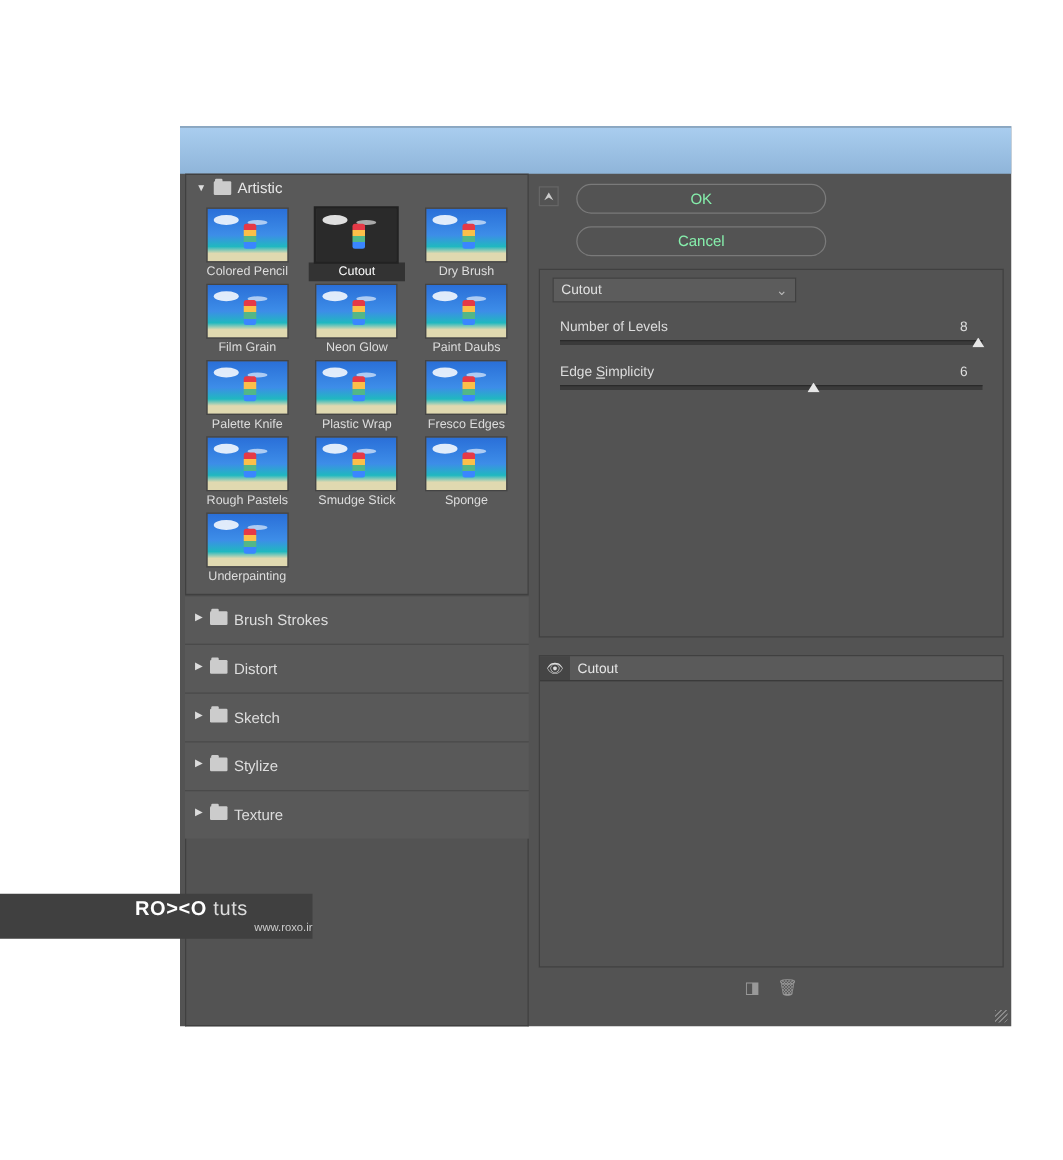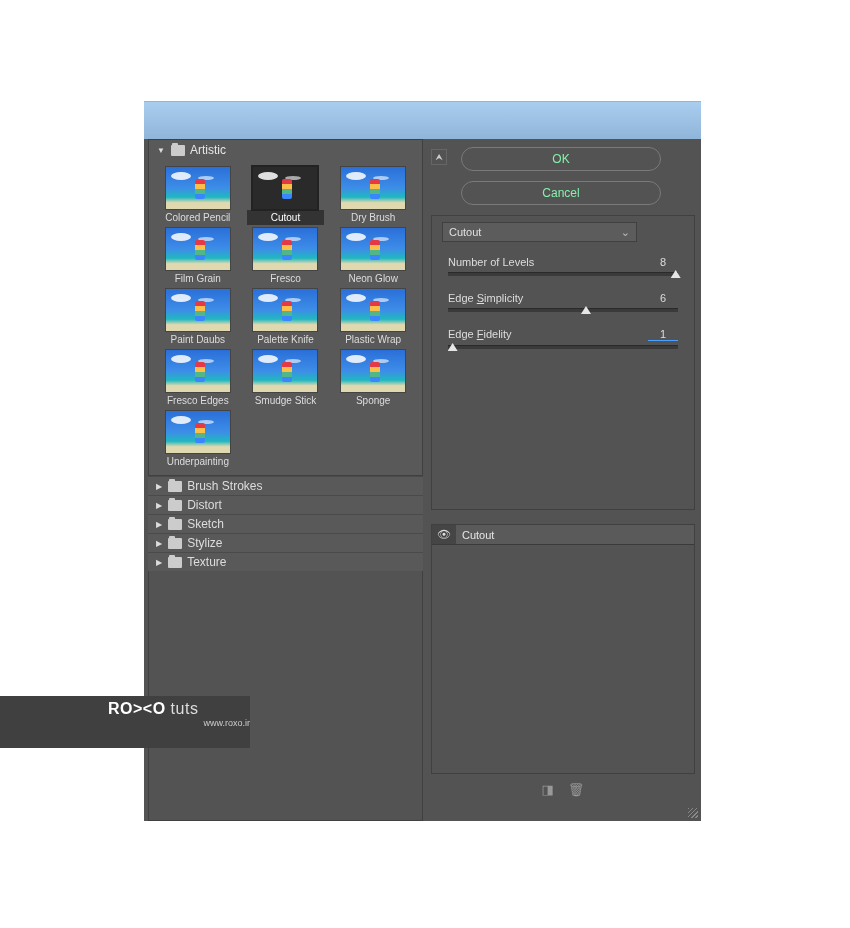--- a/index.html
+++ b/index.html
@@ -1,21 +1,21 @@
 <!DOCTYPE html>
 <html><head>
 <meta charset="utf-8">
 <style>
 * { box-sizing: border-box; margin: 0; padding: 0; font-family: Tahoma, Arial, sans-serif; }
 body { background: #fff; width: 850px; height: 928px; position: relative; }
 
 .dialog {
   position: absolute;
   left: 144px; top: 101px;
-  width: 557px; height: 720px;
+  width: 665px; height: 720px;
   background: #535353;
   border-top: 1px solid #8fb5d9;
 }
 
 .titlebar {
   height: 37px;
   background: linear-gradient(#a9cdef, #8fb5d9);
 }
 
 .content {
@@ -99,22 +99,21 @@
   left:5px; top:5px;
   width:20px; height:8px;
   background:rgba(255,255,255,0.85);
   border-radius:50%;
   box-shadow: 25px 2px 0 -2px rgba(255,255,255,0.6);
 }
 .thumb-label { font-size: 10px; color: #ddd; padding: 2px 1px; display: block; }
 
 .cat-row {
   display: flex;
-  align-items: center;
-  padding: 2px 8px;
+  padding: 12px 8px;
   border-top: 1px solid #4a4a4a;
   color: #ddd;
   font-size: 12px;
   background:#595959;
   cursor: pointer;
 }
 
 .left-bottom {
   flex: 1;
   background: #535353;
@@ -237,22 +236,22 @@
 
 .footer-resize {
   position: absolute;
   right: 3px; bottom: 3px;
   width: 10px; height: 10px;
   background: repeating-linear-gradient(135deg, #888 0 1px, transparent 1px 3px);
 }
 
 .watermark {
   position: absolute;
-  left: 0; top: 696px;
-  width: 250px; height: 52px;
+  left: 0; top: 715px;
+  width: 250px; height: 36px;
   background: #404040;
   color: #fff;
   padding: 4px 0 0 108px;
 }
 .watermark .brand { font-size: 16px; font-weight: bold; letter-spacing: 0.5px; }
 .watermark .brand .light { font-weight: 300; color:#ddd;}
 .watermark .url { font-size: 9px; color: #ccc; text-align: right; }
 
 .underline { text-decoration: underline; text-decoration-color: currentColor; }
 </style>
@@ -282,41 +281,41 @@
           <div class="thumb-item">
               <div class="thumb"></div>
               <span class="thumb-label">Dry Brush</span>
             </div>
           <div class="thumb-item">
               <div class="thumb"></div>
               <span class="thumb-label">Film Grain</span>
             </div>
           <div class="thumb-item">
               <div class="thumb"></div>
-              <span class="thumb-label">Fresco</span>
-            </div>
-          <div class="thumb-item">
-              <div class="thumb"></div>
               <span class="thumb-label">Neon Glow</span>
             </div>
           <div class="thumb-item">
               <div class="thumb"></div>
               <span class="thumb-label">Paint Daubs</span>
             </div>
           <div class="thumb-item">
               <div class="thumb"></div>
               <span class="thumb-label">Palette Knife</span>
             </div>
           <div class="thumb-item">
               <div class="thumb"></div>
               <span class="thumb-label">Plastic Wrap</span>
             </div>
           <div class="thumb-item">
               <div class="thumb"></div>
               <span class="thumb-label">Fresco Edges</span>
+            </div>
+          <div class="thumb-item">
+              <div class="thumb"></div>
+              <span class="thumb-label">Rough Pastels</span>
             </div>
           <div class="thumb-item">
               <div class="thumb"></div>
               <span class="thumb-label">Smudge Stick</span>
             </div>
           <div class="thumb-item">
               <div class="thumb"></div>
               <span class="thumb-label">Sponge</span>
             </div>
           <div class="thumb-item">
@@ -378,29 +377,20 @@
         <div class="param-row">
           <div class="param-top">
             <span><span>Edge </span><span class="underline">S</span><span>implicity</span></span>
             <span class="param-val">6</span>
           </div>
           <div class="slider">
               <div class="slider-handle" style="left:60%"></div>
             </div>
         </div>
 
-        <div class="param-row">
-          <div class="param-top">
-            <span><span>Edge </span><span class="underline">F</span><span>idelity</span></span>
-            <span class="param-val active">1</span>
-          </div>
-          <div class="slider">
-              <div class="slider-handle" style="left:2%"></div>
-            </div>
-        </div>
       </div>
 
       <div class="layers-box">
         <div class="layer-row">
           <div class="eye">👁</div>
           <div class="layer-label">Cutout</div>
         </div>
       </div>
 
       <div class="bottom-icons">

